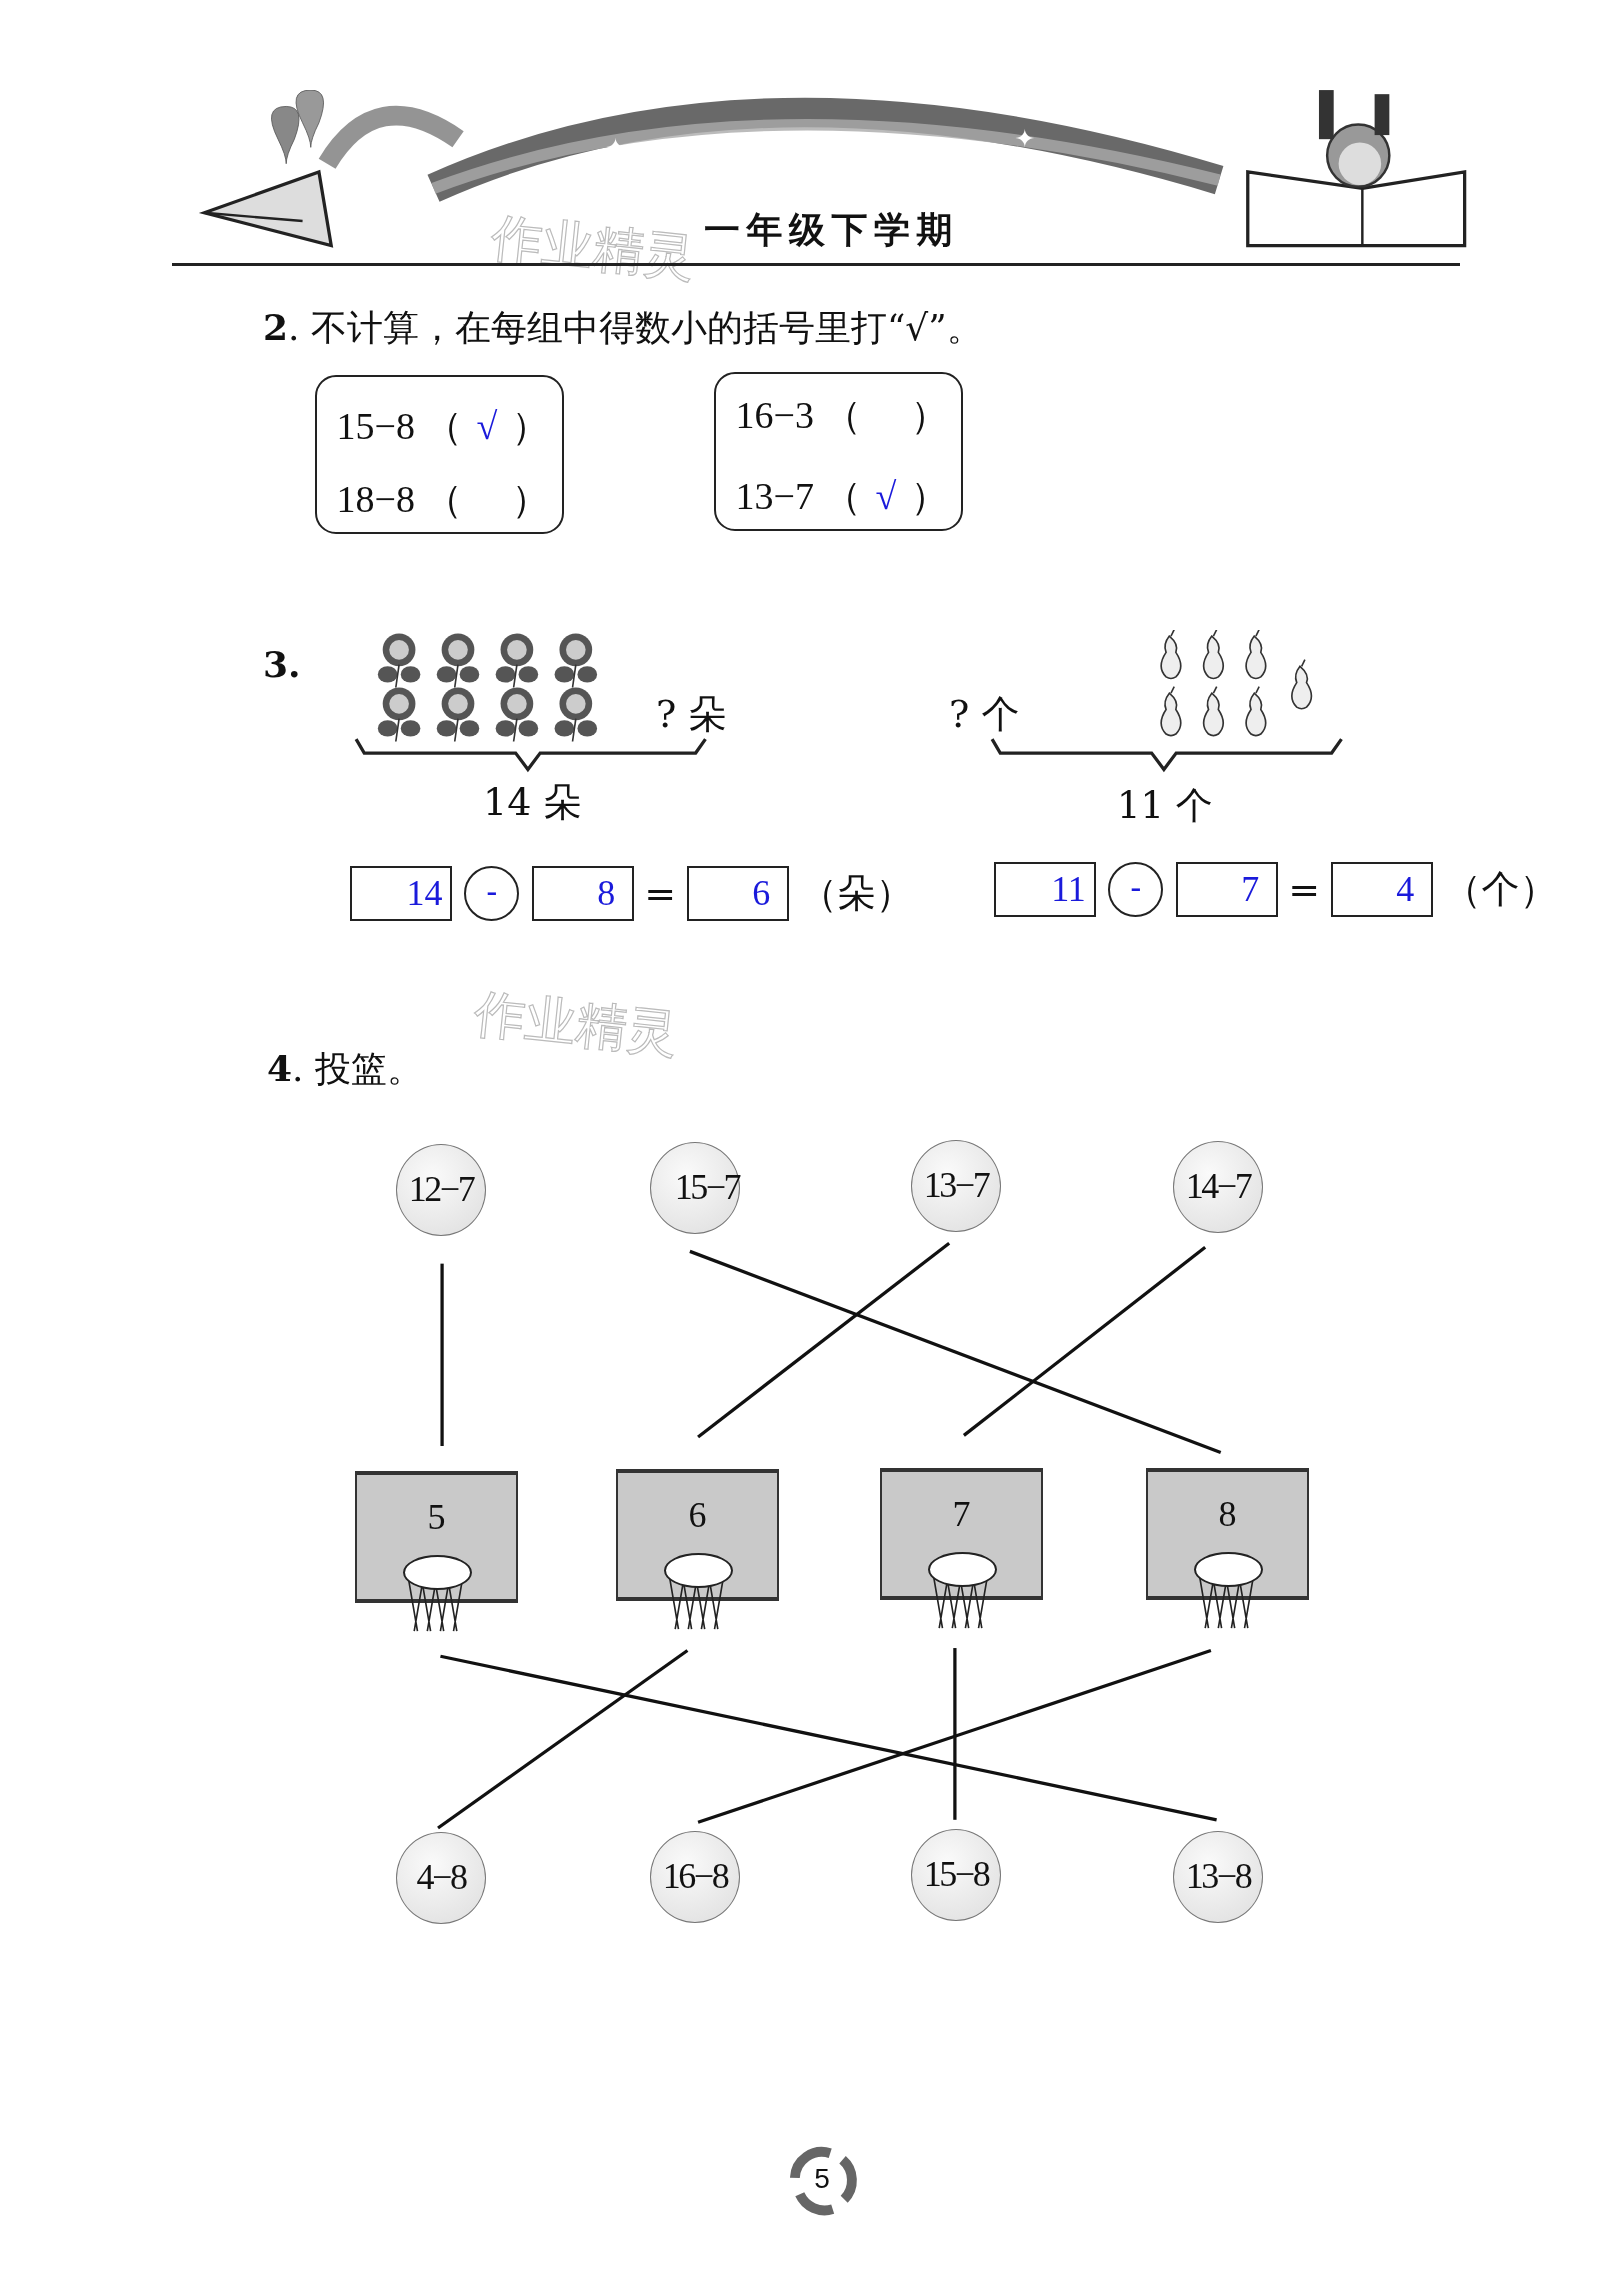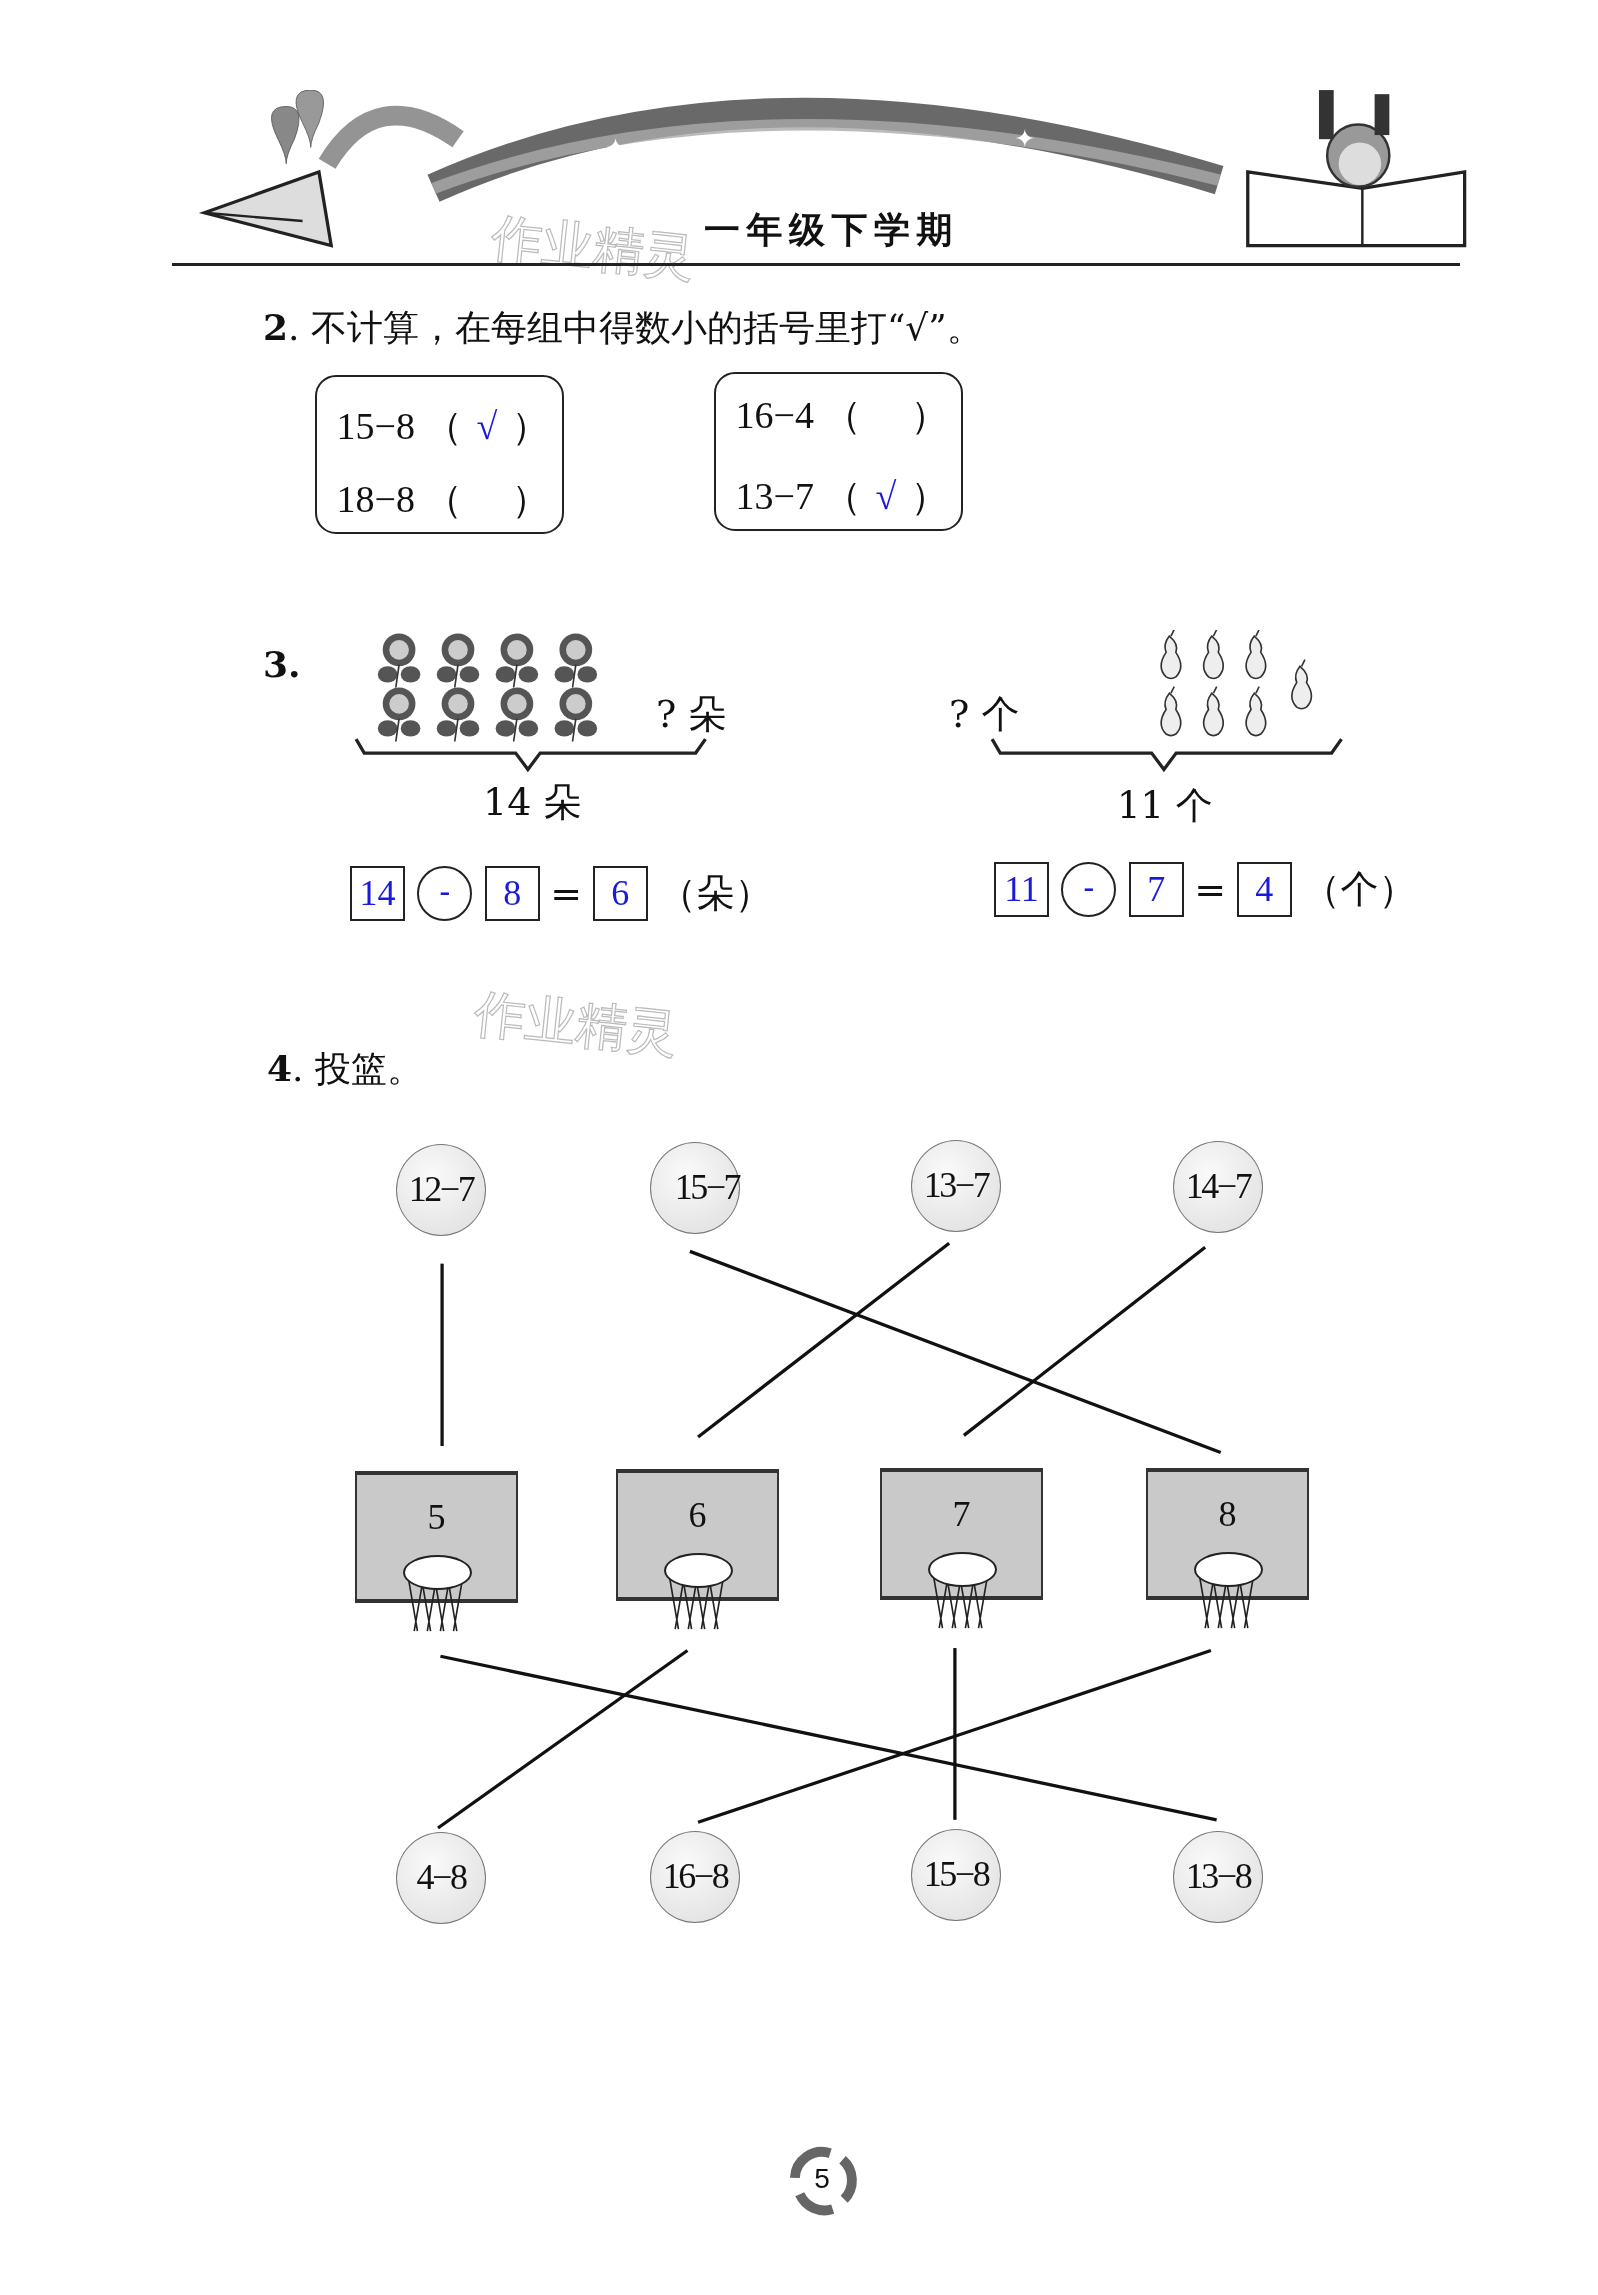--- a/index.html
+++ b/index.html
@@ -6,21 +6,21 @@
   body{width:1599px;height:2295px;position:relative;overflow:hidden;font-family:"DejaVu Serif","Liberation Serif",serif;color:#111;}
   .abs{position:absolute;}
   .header-line{left:172px;top:263px;width:1288px;height:3.3px;background:#222;}
   .header-title{left:704px;top:206px;font-family:"DejaVu Sans","Liberation Sans",sans-serif;font-weight:bold;font-size:36px;letter-spacing:6.5px;}
   .watermark{font-family:"DejaVu Sans","Liberation Sans",sans-serif;font-size:51px;color:transparent;-webkit-text-stroke:1.2px #bbb;transform:rotate(6deg);}
   .qtitle{font-size:36px;}
   .qtitle b{font-weight:bold;}
   .grp{border:2.5px solid #222;border-radius:21px;}
   .row{position:absolute;font-size:38px;font-family:"Liberation Serif",serif;white-space:nowrap;}
   .chk{color:#1a1adb;}
-  .sbox{display:inline-block;border:2.5px solid #222;width:51px;height:51px;text-align:center;line-height:51px;color:#1a1adb;font-size:36px;font-family:"Liberation Serif",serif;vertical-align:middle;}
+  .sbox{display:inline-block;border:2.5px solid #222;width:51px;height:51px;text-align:center;line-height:51px;color:#1a1adb;font-size:36px;font-family:"Liberation Serif",serif;vertical-align:middle;padding-left:47px;}
   .cbox{display:inline-block;border:2.5px solid #222;border-radius:50%;width:51px;height:51px;text-align:center;line-height:47px;color:#1a1adb;font-size:33px;vertical-align:middle;}
   .eqtxt{display:inline-block;font-size:38px;vertical-align:middle;margin:0 6.5px;}
   .ball{width:88px;height:90px;border-radius:50%;border:1.6px solid #777;background:radial-gradient(circle at 40% 35%,#fafafa,#ddd);text-align:center;line-height:88px;font-size:36px;font-family:"Liberation Serif",serif;letter-spacing:-2.5px;overflow:visible;}
   .board{background:#c9c9c9;border:2.5px solid #333;border-top-width:4.9px;border-bottom-width:4.9px;width:159px;height:124px;}
   .board .num{position:absolute;top:21px;left:0;width:100%;text-align:center;font-size:36px;font-family:"Liberation Serif",serif;}
   .rim{position:absolute;left:46px;top:80px;width:65px;height:31px;border:2.5px solid #222;border-radius:50%;background:#fff;}
   .net{position:absolute;left:49px;top:97px;width:59px;height:61px;}
   .pagenum{left:785px;top:2145px;width:74px;height:74px;}
 </style>
 </head>
@@ -63,21 +63,21 @@
     （<span class="chk" style="display:inline-block;width:49px;text-align:center;">√</span>）
   </div>
   <div class="row" style="left:19.6px;top:97px;">
     <span>18−8</span>
     （<span class="chk" style="display:inline-block;width:49px;text-align:center;"></span>）
   </div>
 </div>
 
 <div class="abs grp" style="left:714px;top:372px;width:245px;height:155px;">
   <div class="row" style="left:19.6px;top:16.4px;">
-    <span>16−4</span>
+    <span>16−3</span>
     （<span class="chk" style="display:inline-block;width:49px;text-align:center;"></span>）
   </div>
   <div class="row" style="left:19.6px;top:97px;">
     <span>13−7</span>
     （<span class="chk" style="display:inline-block;width:49px;text-align:center;">√</span>）
   </div>
 </div>
 
 <div class="abs qtitle" style="left:263px;top:643px;font-weight:bold;">3.</div>
 

